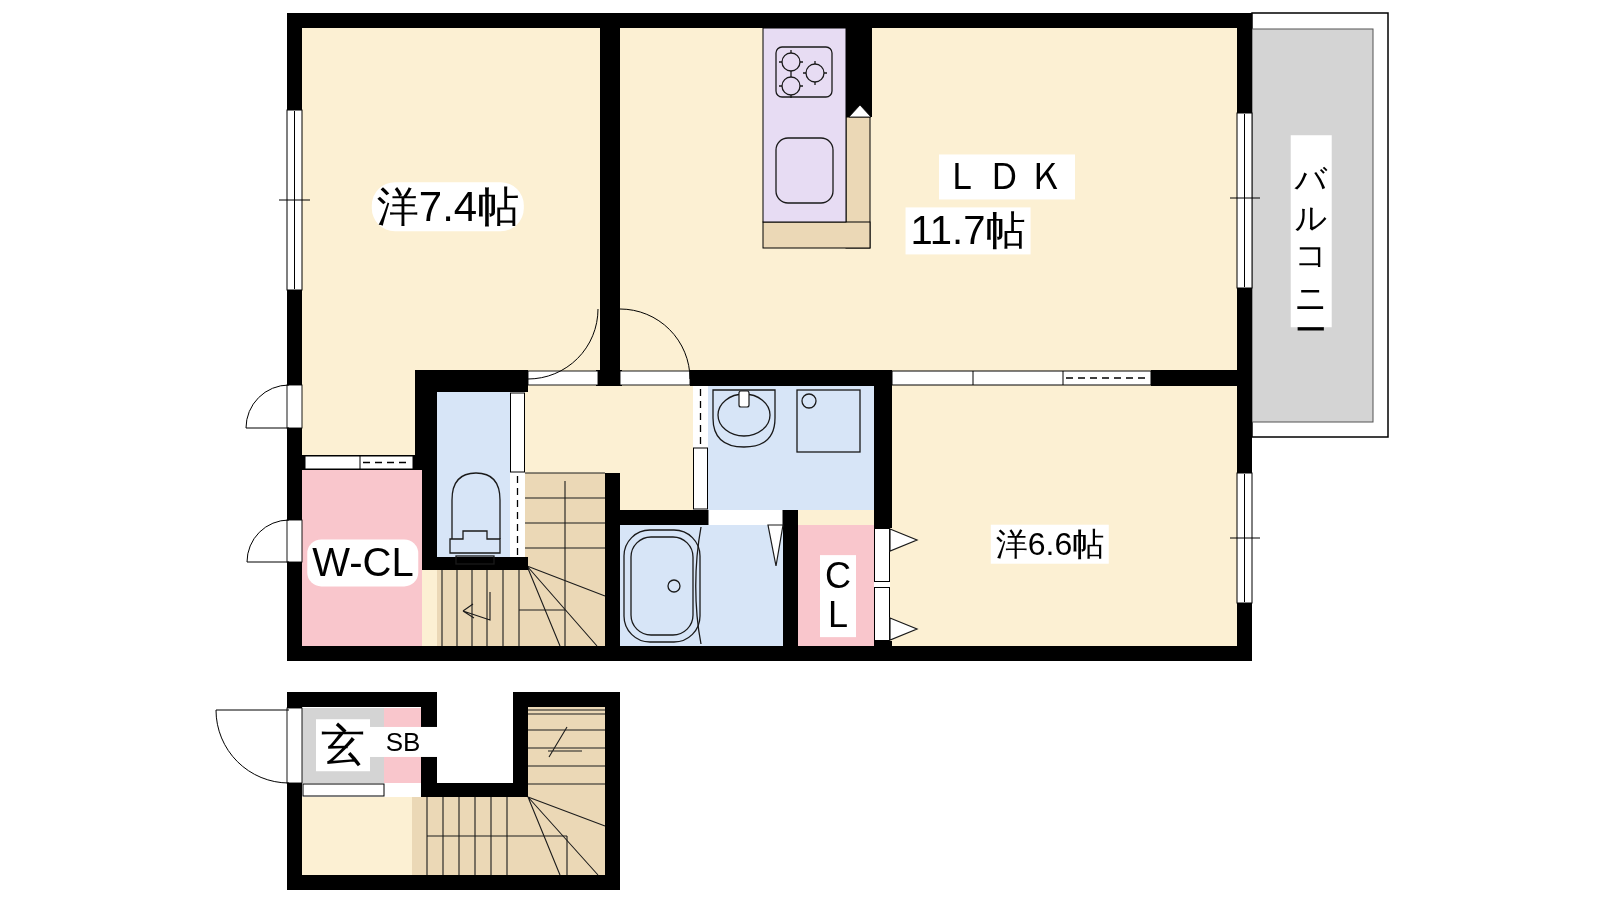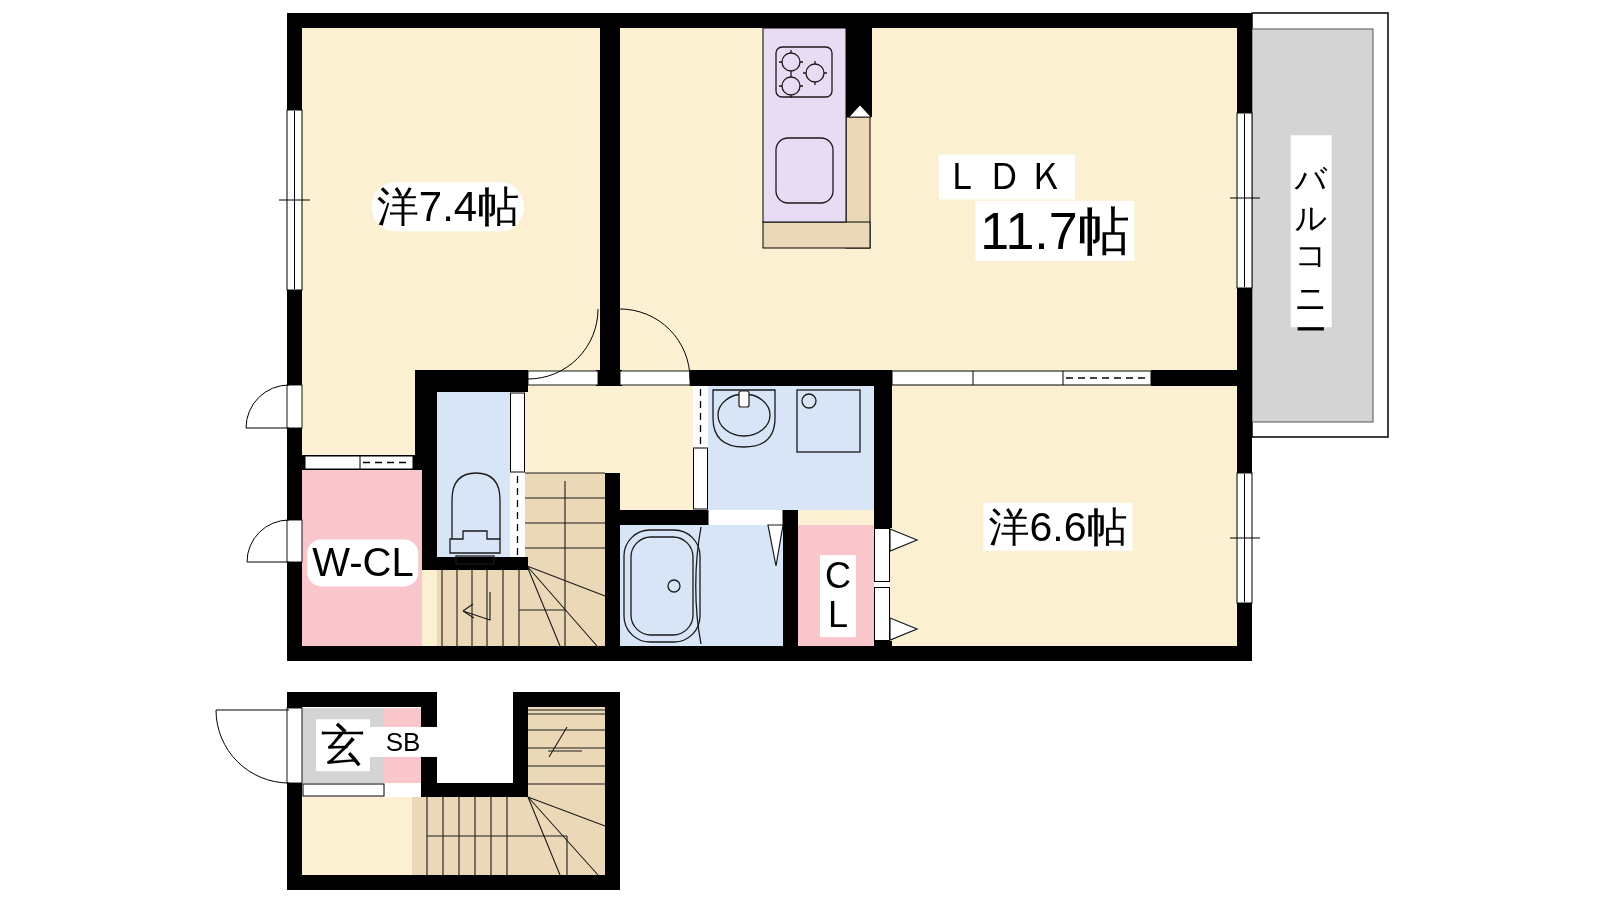--- a/index.html
+++ b/index.html
@@ -228,21 +228,21 @@
       <rect x="624" y="530" width="76" height="112" rx="26" class="fix"></rect>
       <rect x="631" y="537" width="62" height="98" rx="20" class="fix"></rect>
       <circle cx="674" cy="586" r="6" class="fix"></circle>
       <path d="M701,527 C694,565 694,608 701,644" class="fix"></path>
     </g>
   </g>
 </svg>
 
   <div class="lbl" style="left:448px;top:207px;font-size:42px;border-radius:23px;">洋7.4帖</div>
   <div class="lbl" style="left:1007px;top:177px;font-size:38px;letter-spacing:4px;">ＬＤＫ</div>
-  <div class="lbl" style="left:1055px;top:231px;font-size:52px;">11.7帖</div>
-  <div class="lbl" style="left:1050px;top:527px;font-size:41px;margin-left:8px;">洋6.6帖</div>
+  <div class="lbl" style="left:968px;top:231px;font-size:40px;">11.7帖</div>
+  <div class="lbl" style="left:1050px;top:544px;font-size:32px;">洋6.6帖</div>
   <div class="lbl" style="left:363px;top:563px;font-size:40px;border-radius:14px;">W-CL</div>
   <div class="lbl lbl-multi" style="left:838px;top:596px;font-size:36px;">C
 L</div>
   <div class="lbl lbl-v" style="left:1311px;top:231px;font-size:32px;">バルコニー</div>
   <div class="lbl" style="left:343px;top:745px;font-size:44px;">玄</div>
   <div class="lbl" style="left:403px;top:742px;font-size:26px;padding:1px 17px;">SB</div>
 </div>
 
 </body></html>

